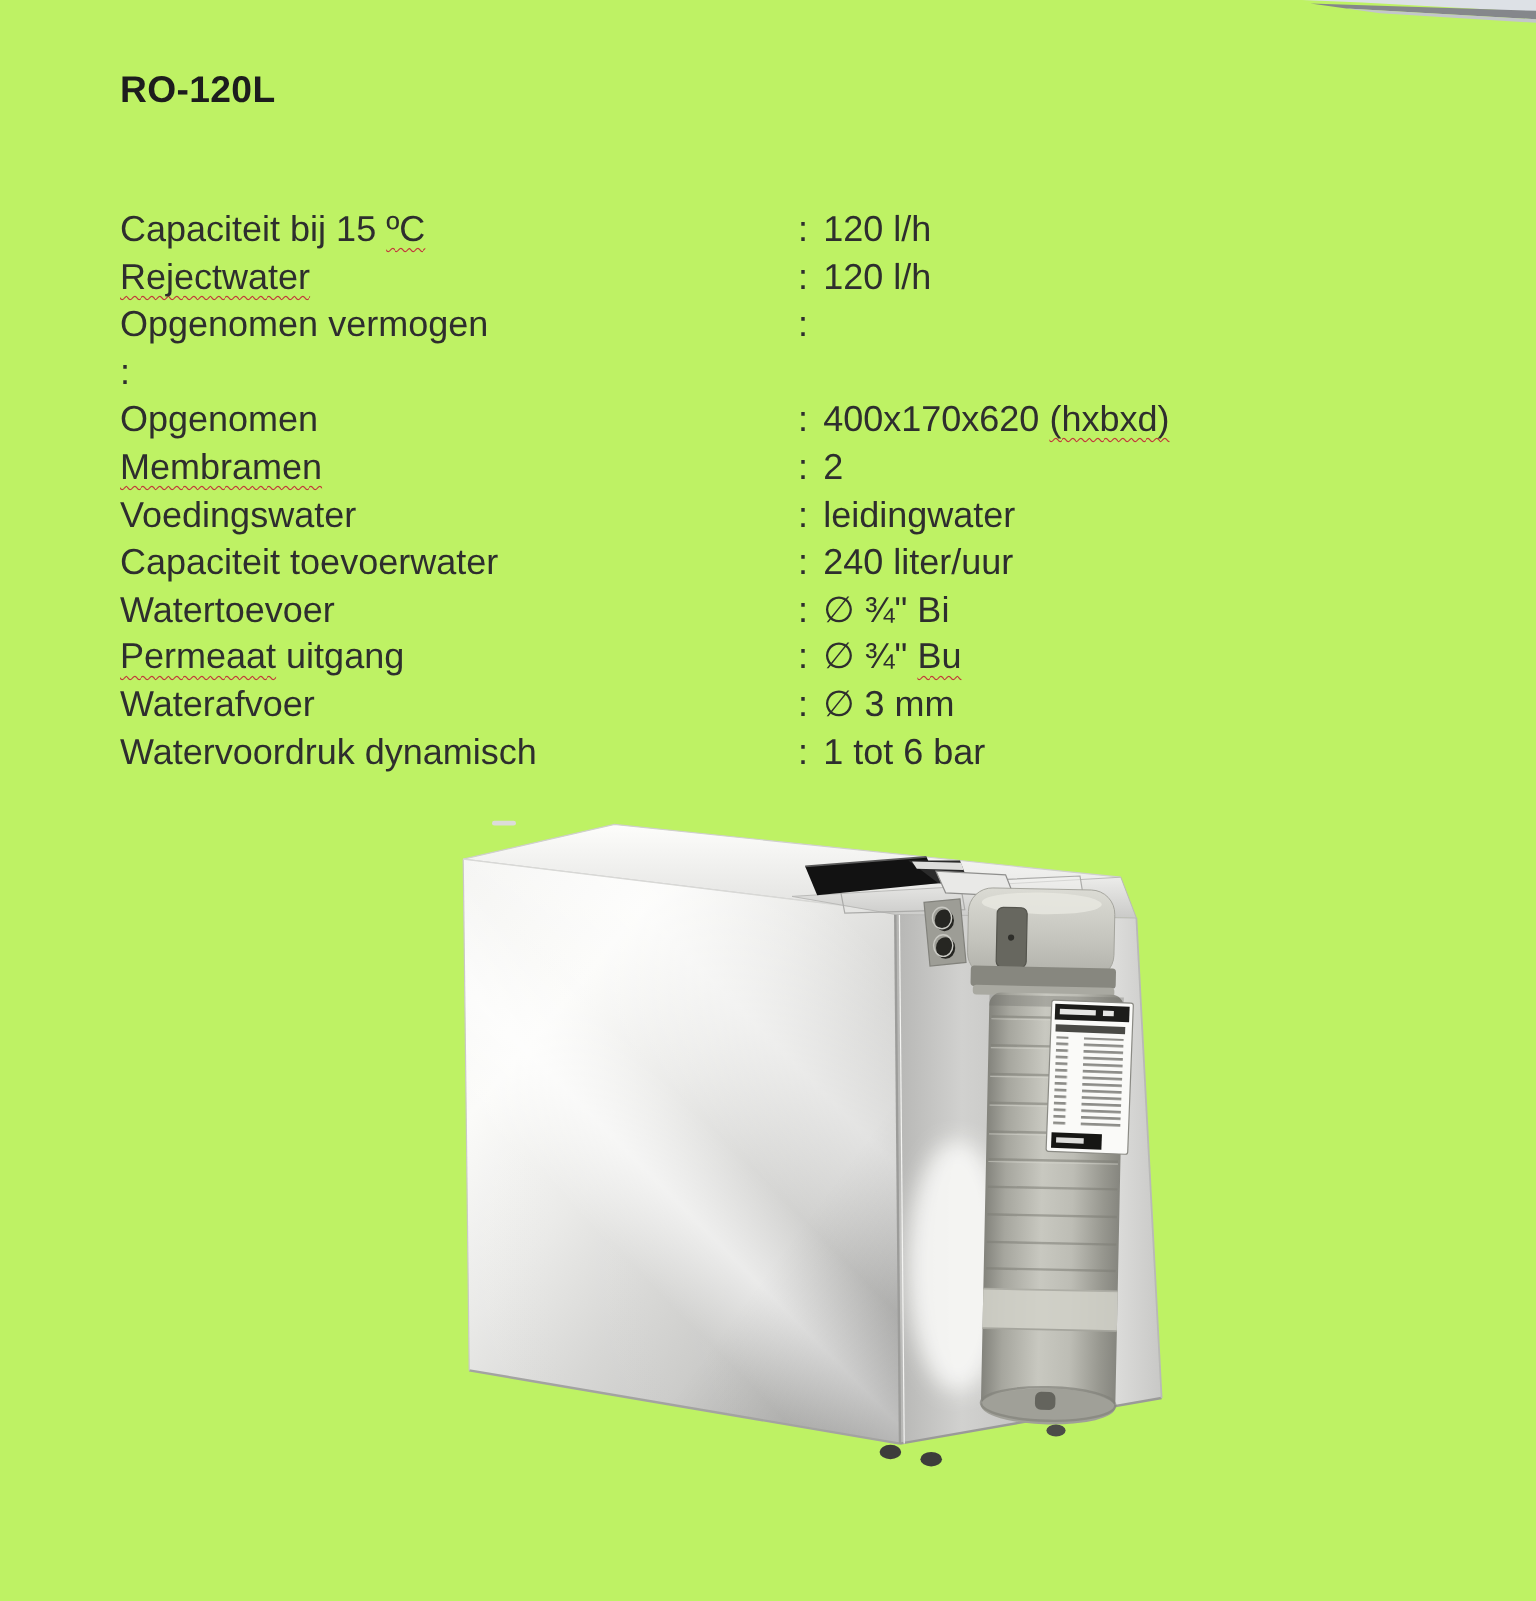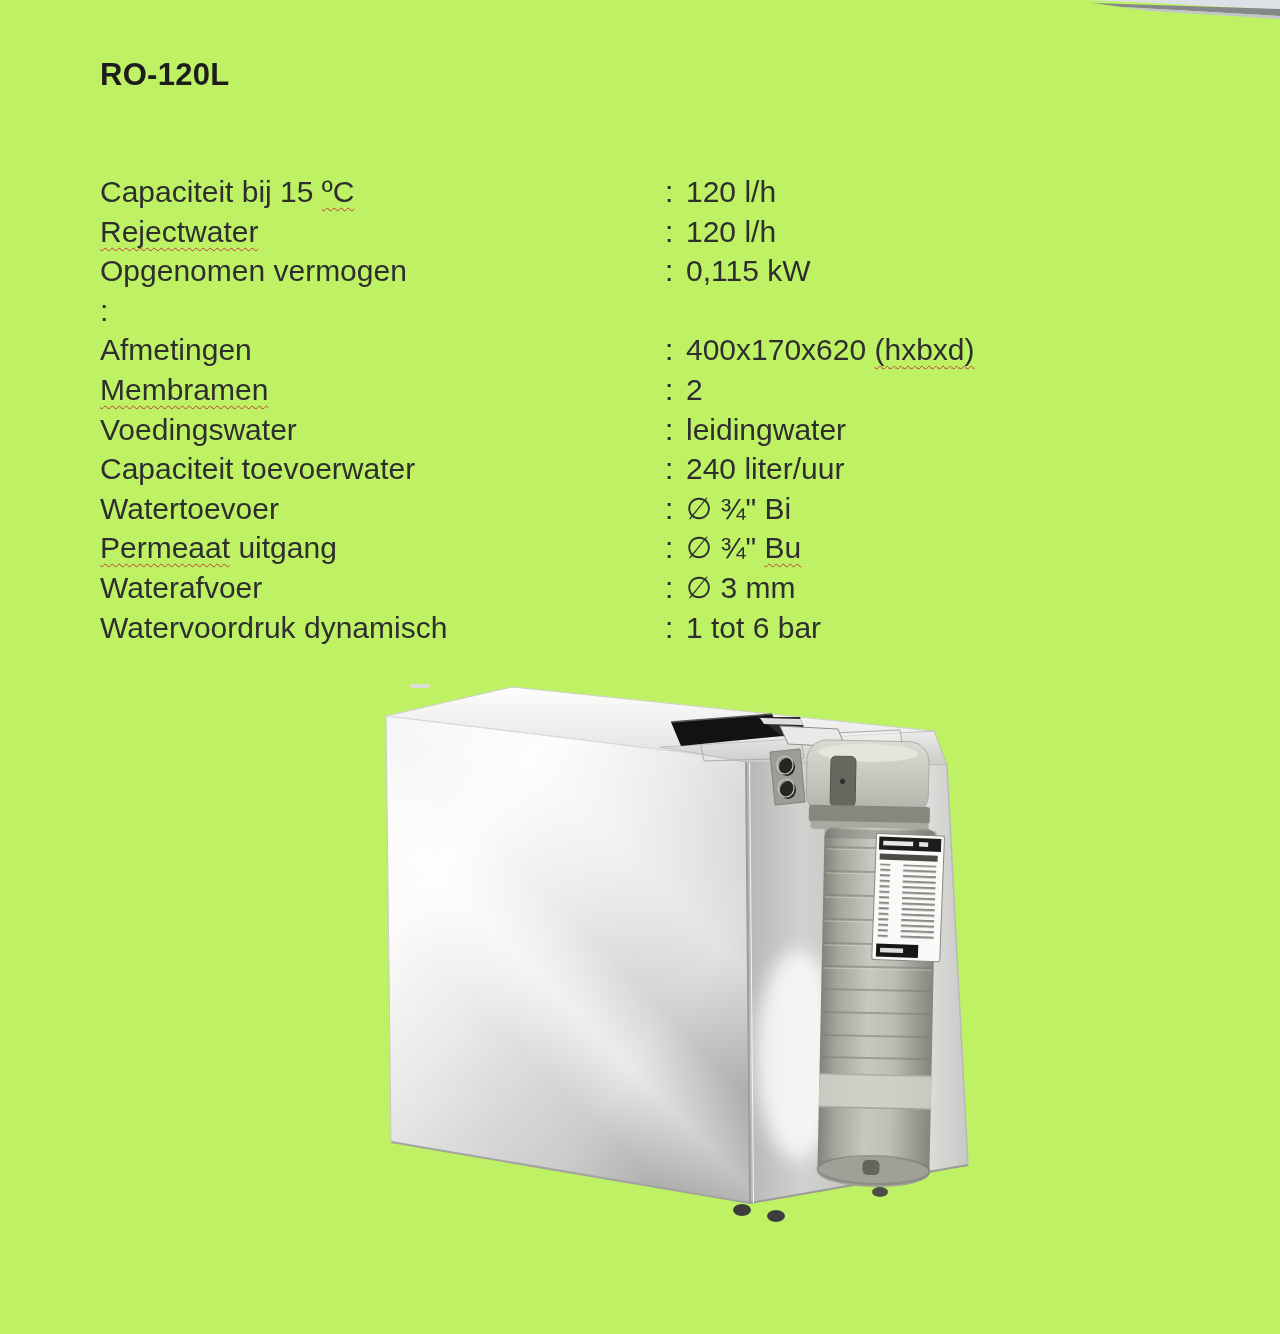--- a/index.html
+++ b/index.html
@@ -41,27 +41,26 @@
         <div class="spec-value"><span>120 l/h</span></div>
       </div>
       <div class="spec-row">
         <div class="spec-label"><span class="wavy">Rejectwater</span></div>
         <div class="spec-sep">:</div>
         <div class="spec-value"><span>120 l/h</span></div>
       </div>
       <div class="spec-row">
         <div class="spec-label"><span>Opgenomen vermogen</span></div>
         <div class="spec-sep">:</div>
-        <div class="spec-value"><span>0,115 kW</span></div>
-      </div>
-      <div class="spec-row">
-        <div class="spec-sep">:</div>
-      </div>
-      <div class="spec-row">
-        <div class="spec-label"><span>Afmetingen</span></div>
+      </div>
+      <div class="spec-row">
+        <div class="spec-sep">:</div>
+      </div>
+      <div class="spec-row">
+        <div class="spec-label"><span>Opgenomen</span></div>
         <div class="spec-sep">:</div>
         <div class="spec-value"><span>400x170x620 </span><span class="wavy">(hxbxd)</span></div>
       </div>
       <div class="spec-row">
         <div class="spec-label"><span class="wavy">Membramen</span></div>
         <div class="spec-sep">:</div>
         <div class="spec-value"><span>2</span></div>
       </div>
       <div class="spec-row">
         <div class="spec-label"><span>Voedingswater</span></div>

